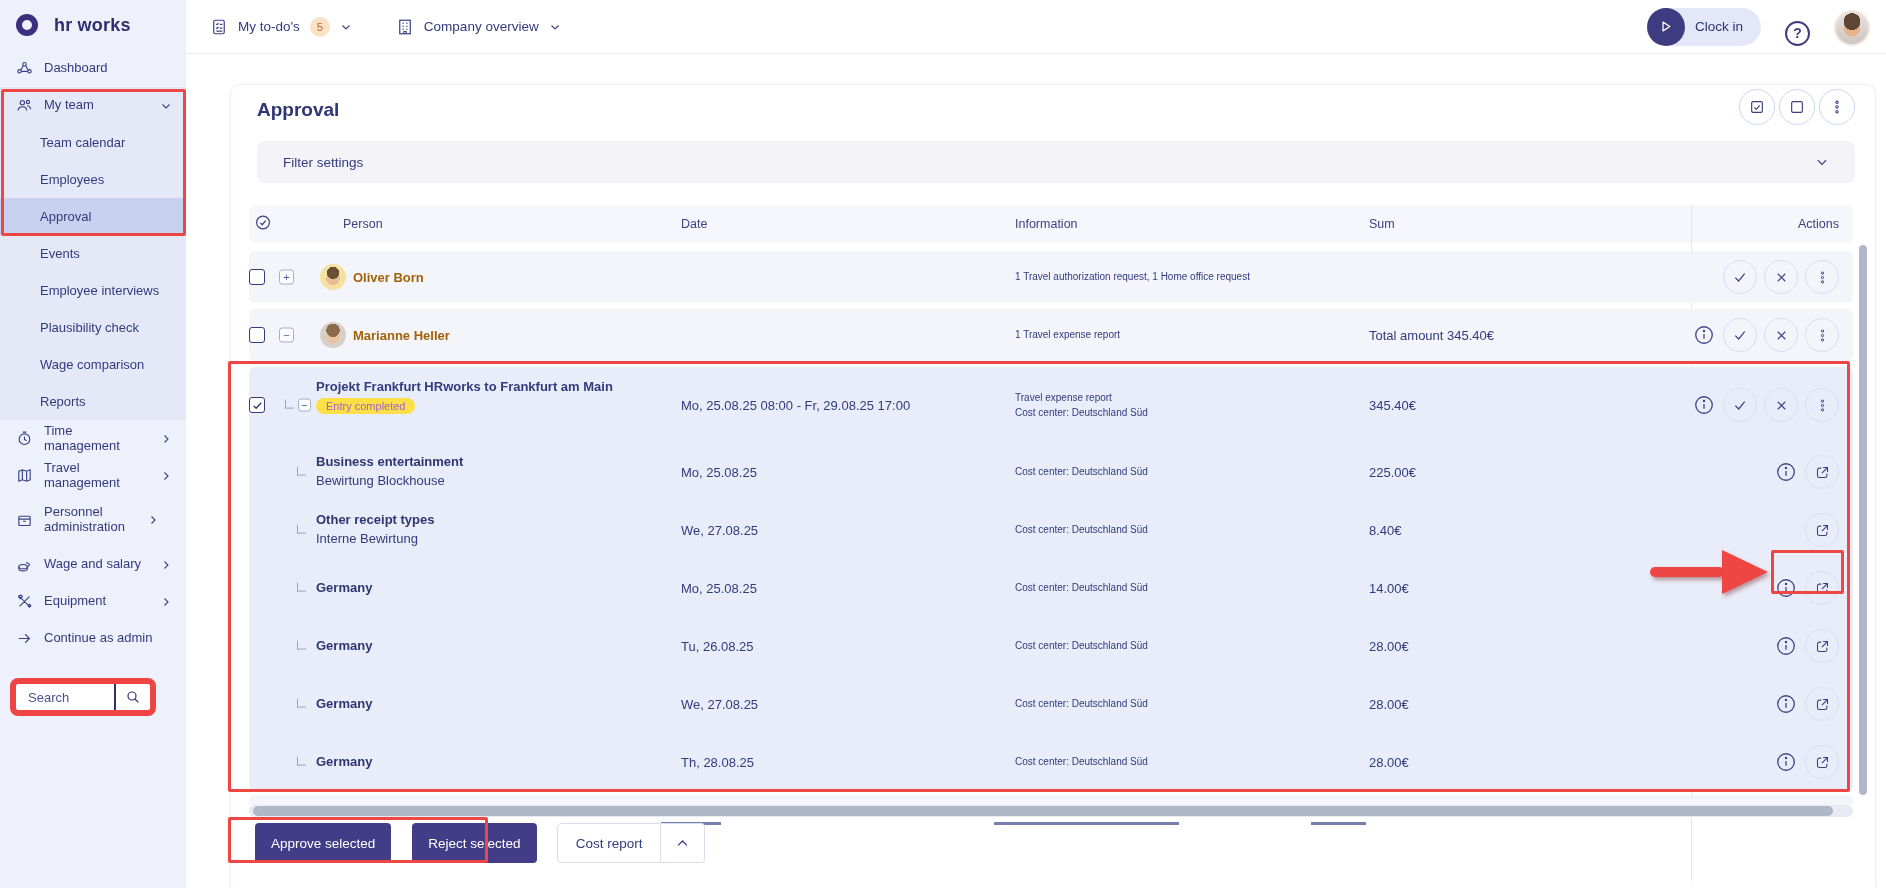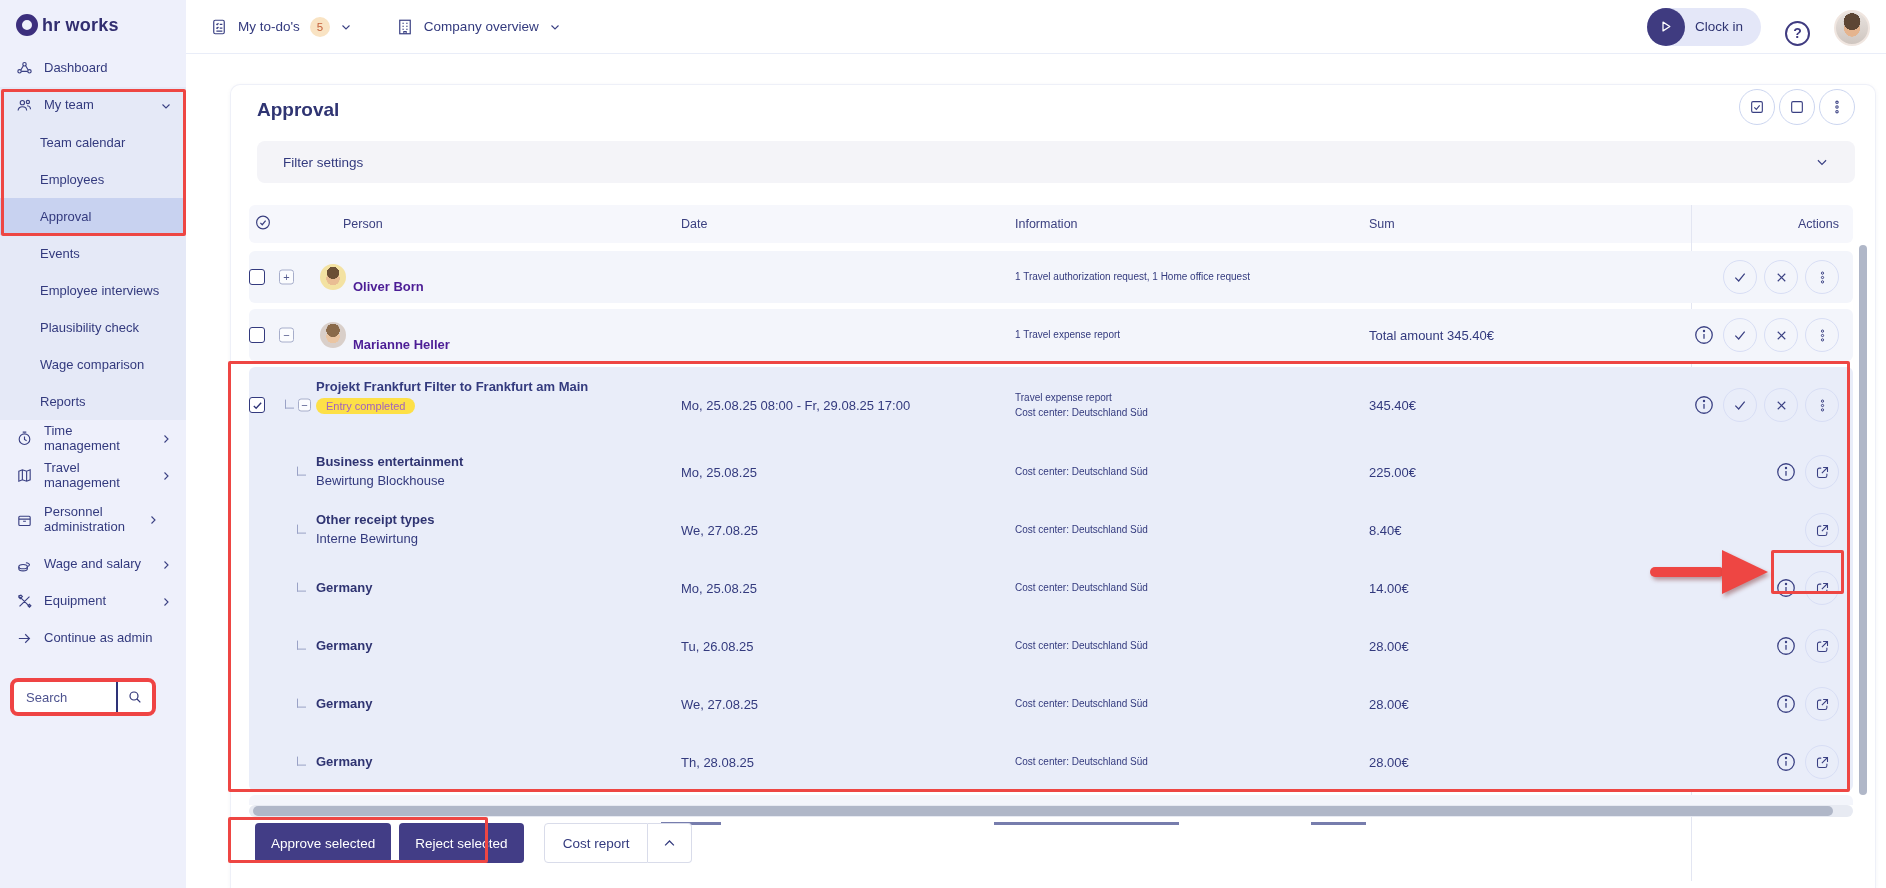--- a/index.html
+++ b/index.html
@@ -2,34 +2,34 @@
 <html><head>
 <meta charset="utf-8">
 <style>
   * { margin:0; padding:0; box-sizing:border-box; }
   html,body { width:1886px; height:888px; overflow:hidden; background:#fff;
     font-family:"Liberation Sans", sans-serif; color:#333a7e; }
   .page { position:relative; width:1886px; height:888px; }
 
   
   .sidebar { position:absolute; left:0; top:0; width:186px; height:888px; background:#eef0fb; z-index:2; }
-  .logo { display:flex; align-items:center; gap:4px; padding:14px 24px 10px 16px; }
+  .logo { display:flex; align-items:center; gap:16px; padding:14px 24px 10px 16px; }
   .logo-ring { width:22px; height:22px; border-radius:50%; border:6px solid #3c2f7d; }
   .logo-text { font-size:18px; font-weight:bold; color:#322e70; letter-spacing:.2px; }
   .snav { margin-top:4px; font-size:13px; }
   .sitem { position:relative; height:37px; display:flex; align-items:center; gap:11px; padding:0 14px 0 16px; cursor:pointer; }
   .sitem .lbl { flex:1; line-height:1.15; }
   .sitem svg { flex:0 0 auto; }
   .group-open { background:#e5e9f7; }
   .schild { height:37px; display:flex; align-items:center; padding-left:40px; cursor:pointer; }
   .schild.sel { background:#c8d2f0; }
   .sitem.tall { height:52px; }
   .sitem.tall .lbl { max-width:92px; }
   .chev { color:#3a4083; }
-  .search-wrap { position:absolute; left:10px; top:678px; width:146px; height:38px; border:4px solid #ef4444;
+  .search-wrap { position:absolute; left:10px; top:678px; width:146px; height:38px; border:6px solid #ef4444;
     border-radius:8px; background:#fff; display:flex; align-items:stretch; overflow:hidden; }
   .search-wrap input { border:none; outline:none; flex:1; min-width:0; padding:0 0 0 12px; font-size:13px;
     color:#333a7e; font-family:"Liberation Sans",sans-serif; background:transparent; }
   .search-wrap input::placeholder { color:#3a4083; opacity:.9; }
   .search-btn { width:36px; border-left:2px solid #2e3377; display:flex; align-items:center; justify-content:center; cursor:pointer; }
 
   
   .topbar { position:absolute; left:186px; right:0; top:0; height:54px; background:#fff;
     border-bottom:1px solid #e9edf8; display:flex; align-items:center; padding:0 16px 0 24px; z-index:3; }
   .tnav { display:flex; align-items:center; gap:10px; margin-right:44px; cursor:pointer; font-size:13.5px; color:#333a7e; }
@@ -74,21 +74,21 @@
     border:1.6px solid #333a7e; border-radius:3px; cursor:pointer; display:flex; align-items:center; justify-content:center; }
   .exp { position:absolute; top:50%; transform:translateY(-50%); width:15px; height:15px; border:1px solid #a7aecb;
     border-radius:3px; background:#fbfcfe; color:#555c8f; font-size:11px; line-height:12px; text-align:center; cursor:pointer; }
   .treeL { position:absolute; top:50%; transform:translateY(-60%); width:9px; height:9px;
     border-left:1.4px solid #9aa2c6; border-bottom:1.4px solid #9aa2c6; }
   .avatar-sm { position:absolute; left:71px; top:50%; transform:translateY(-50%); width:26px; height:26px; border-radius:50%; overflow:hidden; }
   .av-y { background:radial-gradient(circle at 50% 34%, #6b4f35 0 28%, transparent 29%),
           radial-gradient(circle at 50% 56%, #e9bd93 0 34%, transparent 35%), #f3e2a2; }
   .av-p { background:radial-gradient(circle at 50% 32%, #8a6a4a 0 30%, transparent 31%),
           radial-gradient(circle at 50% 56%, #eac5a2 0 34%, transparent 35%), #d9cfc9; }
-  .pname { position:absolute; left:104px; top:50%; transform:translateY(-50%); font-size:13px; font-weight:bold; color:#4c1d95;margin-top:9px; }
+  .pname { position:absolute; left:104px; top:50%; transform:translateY(-50%); font-size:13px; font-weight:bold; color:#a16207; }
   .c-date { position:absolute; left:432px; top:50%; transform:translateY(-50%); font-size:13px; }
   .c-info { position:absolute; left:766px; top:50%; transform:translateY(-50%); font-size:10px; line-height:1.45; }
   .c-sum  { position:absolute; left:1120px; top:50%; transform:translateY(-50%); font-size:13px; }
   .c-title { position:absolute; left:67px; top:50%; transform:translateY(-50%); font-size:13px; line-height:1.45; }
   .c-title b { font-weight:bold; color:#2f3472; }
   .acts { position:absolute; right:14px; top:50%; transform:translateY(-50%); display:flex; align-items:center; gap:7px; }
   .circ34 { width:34px; height:34px; border-radius:50%; border:1px solid #d8def5; display:flex; align-items:center;
     justify-content:center; color:#3a4083; cursor:pointer; }
   .info-i { width:24px; height:24px; display:flex; align-items:center; justify-content:center; color:#3a4083; cursor:pointer; }
   .badge-pill { display:inline-block; margin-top:4px; padding:2px 10px; border-radius:10px; background:#fde047;
@@ -101,21 +101,21 @@
   .vscroll { position:absolute; left:1628px; top:160px; width:8px; height:550px; background:#b0b7c8; border-radius:4px; cursor:pointer; }
   .frag { position:absolute; height:3px; background:#4a5192; opacity:.75; top:617px; }
 
   .footer { position:absolute; left:24px; top:738px; display:flex; align-items:center; }
   .btn-navy { height:40px; padding:0 16px; background:#423d86; color:#fff; font-size:13.5px; border:none; border-radius:4px;
     cursor:pointer; font-family:"Liberation Sans",sans-serif; }
   .btn-ghost { height:40px; padding:0 18px; background:#fff; color:#333a7e; font-size:13.5px; border:1px solid #d9dcea;
     border-radius:4px 0 0 4px; cursor:pointer; font-family:"Liberation Sans",sans-serif; }
   .btn-chev { height:40px; width:44px; background:#fff; border:1px solid #d9dcea; border-left:none; border-radius:0 4px 4px 0;
     display:flex; align-items:center; justify-content:center; cursor:pointer; color:#333a7e; }
-  .mr8{margin-right:8px;} .mr10{margin-right:20px;}
+  .mr8{margin-right:21px;} .mr10{margin-right:20px;}
 
   
   .ann { position:absolute; border:3px solid #ee4643; border-radius:2px; pointer-events:none; z-index:9; }
   .arrow-shaft { position:absolute; left:1650px; top:567px; width:74px; height:10px; background:#ee4643; border-radius:5px;
     z-index:9; filter:drop-shadow(2px 3px 2px rgba(120,40,40,.45)); pointer-events:none; }
   .arrow-head { position:absolute; left:1722px; top:550px; width:0; height:0; border-top:22px solid transparent;
     border-bottom:22px solid transparent; border-left:46px solid #ee4643; z-index:9;
     filter:drop-shadow(2px 3px 2px rgba(120,40,40,.45)); pointer-events:none; }
 </style>
 </head>
@@ -393,21 +393,21 @@
 
         <div class="brow h76">
           <span class="cb">
               <svg width="11" height="11" viewBox="0 0 24 24" fill="none" stroke="#2e3377" stroke-width="3">
                 <path d="M4 13l5 5L20 6"></path>
               </svg>
             </span>
           <span class="treeL" style="left:36px"></span>
           <span class="exp" style="left:49px;width:13px;height:13px;line-height:10px">−</span>
           <div class="stack">
-            <b>Projekt Frankfurt Filter to Frankfurt am Main</b><br>
+            <b>Projekt Frankfurt HRworks to Frankfurt am Main</b><br>
             <span class="badge-pill">Entry completed</span>
           </div>
           <span class="c-date">Mo, 25.08.25 08:00 - Fr, 29.08.25 17:00</span>
           <span class="c-info"><span>Travel expense report</span><br><span>Cost center: Deutschland Süd</span></span>
           <span class="c-sum">345.40€</span>
           <div class="acts">
             <span class="info-i">
                 <svg width="22" height="22" viewBox="0 0 24 24" fill="none" stroke="currentColor" stroke-width="1.4">
                   <circle cx="12" cy="12" r="9"></circle>
                   <path d="M12 11v5"></path>

